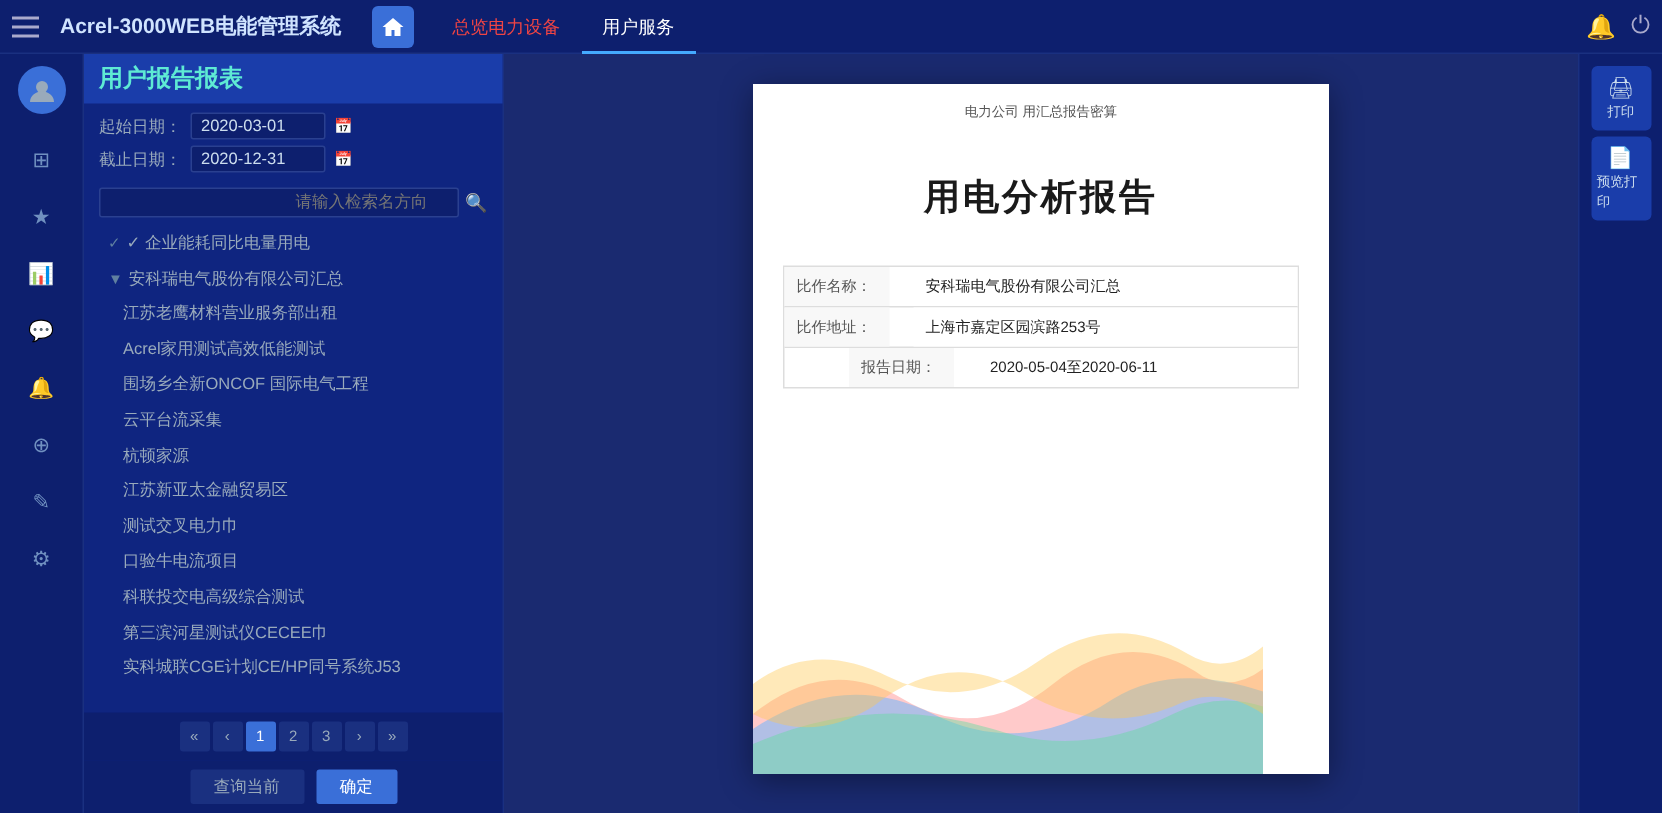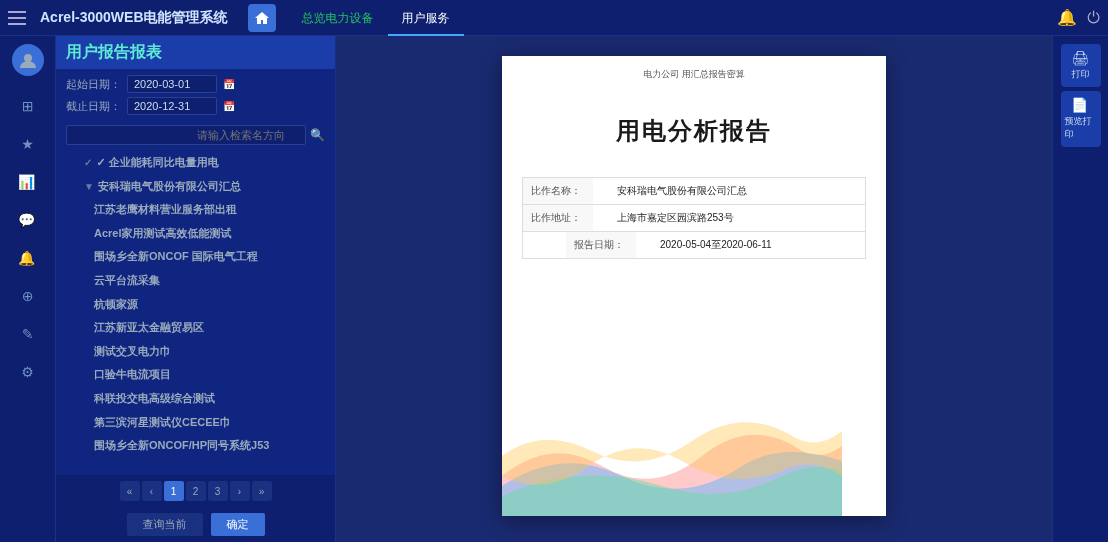--- a/index.html
+++ b/index.html
@@ -7,21 +7,21 @@
 
     
     .topbar {
       display: flex; align-items: center; height: 36px;
       background: #0d1f6e; border-bottom: 1px solid #1a3080; padding: 0 8px;
     }
     .topbar-menu { width: 24px; height: 24px; display: flex; flex-direction: column; justify-content: center; gap: 4px; cursor: pointer; margin-right: 8px; }
     .topbar-menu span { display: block; width: 18px; height: 2px; background: #aac; }
     .topbar-title { font-size: 14px; font-weight: bold; color: #d0e4ff; margin-right: 20px; }
     .topbar-nav { display: flex; align-items: center; gap: 0; flex: 1; }
-    .topbar-nav-item { padding: 0 14px; height: 36px; line-height: 36px; cursor: pointer; font-size: 12px; color: #22c55e; }
+    .topbar-nav-item { padding: 0 14px; height: 36px; line-height: 36px; cursor: pointer; font-size: 12px; color: #ef4444; }
     .topbar-nav-item.active { color: #fff; border-bottom: 2px solid #4af; }
     .topbar-home { width: 28px; height: 28px; background: #3a6fd8; border-radius: 4px; display: flex; align-items: center; justify-content: center; margin-right: 12px; cursor: pointer; }
     .topbar-right { display: flex; align-items: center; gap: 10px; margin-left: auto; }
     .topbar-bell { color: #f55; font-size: 16px; cursor: pointer; }
     .topbar-power { color: #aac; font-size: 16px; cursor: pointer; }
 
     
     .main { display: flex; height: calc(542px - 36px); }
 
     
@@ -32,21 +32,21 @@
     
     .panel { width: 280px; background: #0f2580; border-right: 1px solid #1a3080; display: flex; flex-direction: column; }
     .panel-header { background: #1a3daa; padding: 6px 10px; font-size: 16px; font-weight: bold; color: #5eead4; }
     .panel-dates { padding: 6px 10px; display: flex; flex-direction: column; gap: 4px; justify-content: center; }
     .date-row { display: flex; align-items: center; gap: 6px; font-size: 11px; color: #9ab; }
     .date-input { background: #0d1f6e; border: 1px solid #2a4090; color: #cde; padding: 2px 6px; border-radius: 2px; font-size: 11px; width: 90px; }
     .date-icon { color: #7090c0; font-size: 10px; cursor: pointer; }
     .search-row { display: flex; align-items: center; padding: 4px 10px; gap: 4px; }
     .search-input { flex: 1; background: #0d1f6e; border: 1px solid #2a4090; color: #cde; padding: 3px 20px; border-radius: 2px; font-size: 11px; text-align: right; }
     .search-btn { color: #7090c0; cursor: pointer; font-size: 12px; }
-    .tree-list { flex: 1; overflow-y: auto; padding: 2px 12px; font-weight: bold; }
+    .tree-list { flex: 1; overflow-y: auto; padding: 2px 0; }
     .tree-item { padding: 3px 10px 3px 16px; font-size: 11px; color: #9ab; cursor: pointer; white-space: nowrap; overflow: hidden; text-overflow: ellipsis; line-height: 1.6; }
     .tree-item.indent { padding-left: 26px; }
     .tree-item .arrow { margin-right: 4px; font-size: 10px; color: #6080a0; }
     .pagination { display: flex; align-items: center; justify-content: center; gap: 2px; padding: 6px 0; background: #0d1f6e; }
     .pg-btn { width: 20px; height: 20px; display: flex; align-items: center; justify-content: center; background: #1a3080; color: #9ab; border: none; cursor: pointer; font-size: 10px; border-radius: 2px; }
     .pg-btn.active { background: #3a6fd8; color: #fff; }
     .panel-actions { display: flex; gap: 8px; justify-content: center; padding: 6px; background: #0d1f6e; }
     .action-btn { padding: 4px 16px; font-size: 11px; border: none; border-radius: 2px; cursor: pointer; }
     .action-btn.reset { background: #1a3080; color: #9ab; }
     .action-btn.confirm { background: #3a6fd8; color: #fff; }
@@ -143,21 +143,21 @@
       <div class="tree-item indent">江苏老鹰材料营业服务部出租</div>
       <div class="tree-item indent">Acrel家用测试高效低能测试</div>
       <div class="tree-item indent">围场乡全新ONCOF 国际电气工程</div>
       <div class="tree-item indent">云平台流采集</div>
       <div class="tree-item indent">杭顿家源</div>
       <div class="tree-item indent">江苏新亚太金融贸易区</div>
       <div class="tree-item indent">测试交叉电力巾</div>
       <div class="tree-item indent">口验牛电流项目</div>
       <div class="tree-item indent">科联投交电高级综合测试</div>
       <div class="tree-item indent">第三滨河星测试仪CECEE巾</div>
-      <div class="tree-item indent">围场乡全新ONCOF/HP同号系统J53</div>
+      <div class="tree-item indent">实科城联CGE计划CE/HP同号系统J53</div>
 
     </div>
     <div class="pagination">
       <button class="pg-btn">«</button>
       <button class="pg-btn">‹</button>
       <button class="pg-btn active">1</button>
       <button class="pg-btn">2</button>
       <button class="pg-btn">3</button>
       <button class="pg-btn">›</button>
       <button class="pg-btn">»</button>

